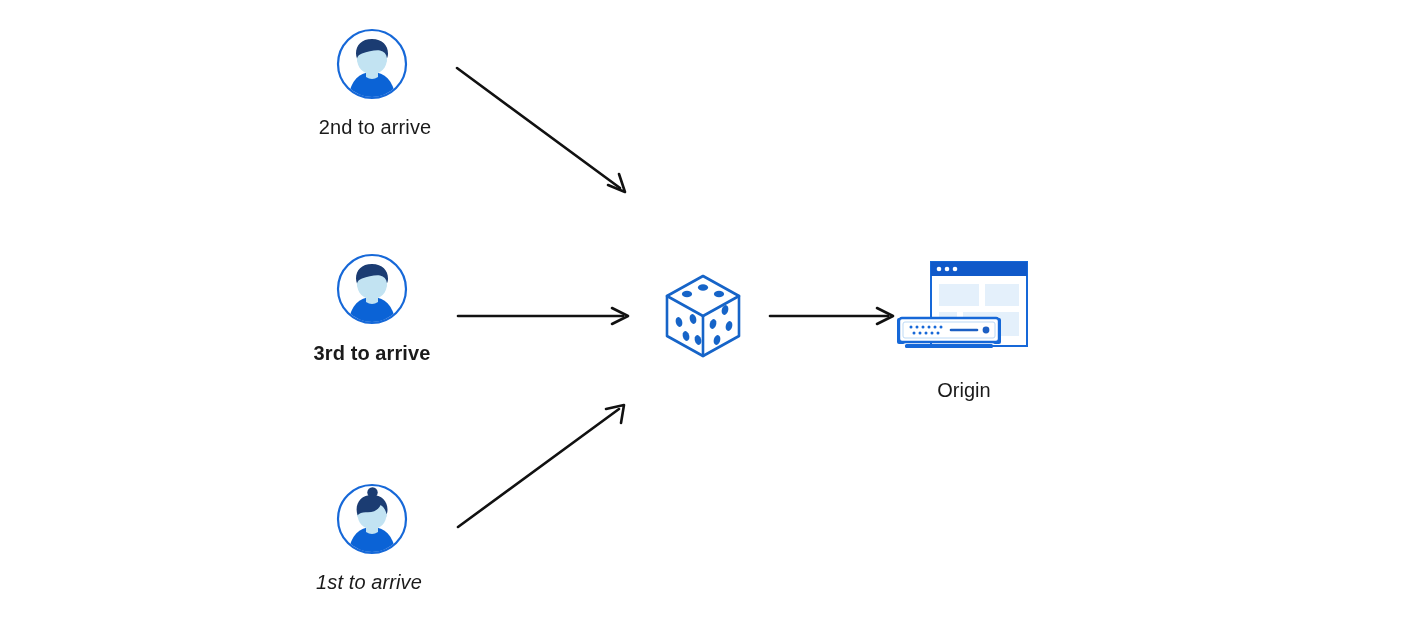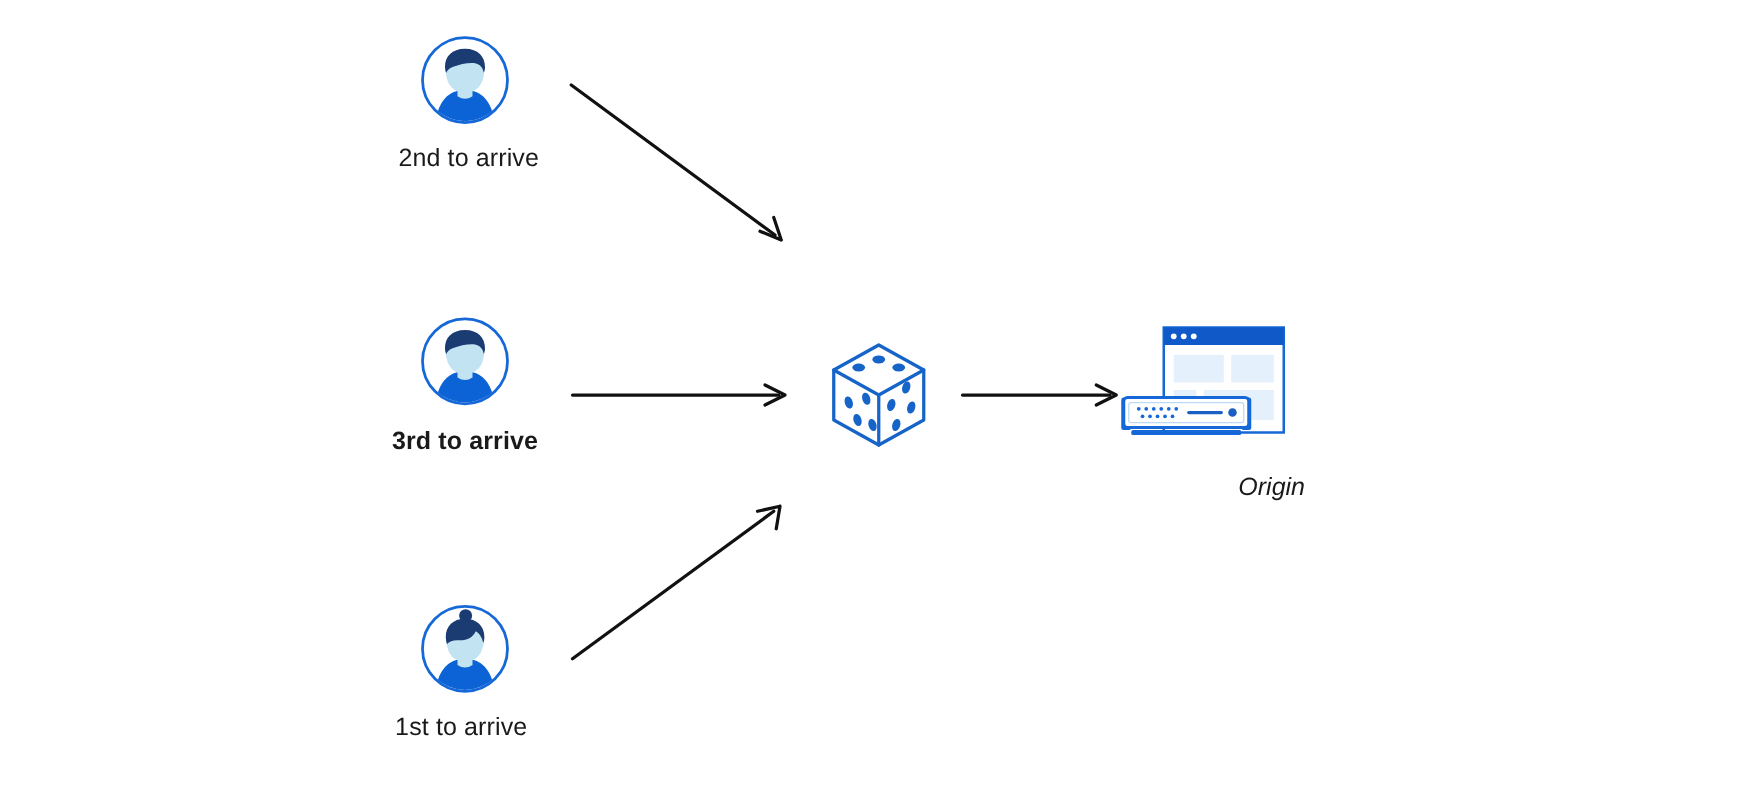--- a/index.html
+++ b/index.html
@@ -18,25 +18,24 @@
     position:absolute;
     text-align:center;
     font-size:20px;
     color:#1a1a1a;
     white-space:nowrap;
     letter-spacing:0.1px;
   }
 
   .icon-label{
     position:absolute;
-    text-align:right;
+    text-align:center;
     font-size:20px;
     color:#1a1a1a;
     white-space:nowrap;
-    font-style:italic;
   }
 
   svg{display:block;overflow:visible;}
 
   #arrow-layer{position:absolute;left:0;top:0;width:1405px;height:633px;pointer-events:none;}
 </style>
 </head>
 <body>
 
 <div id="canvas">
@@ -115,21 +114,21 @@
         <path d="M 30 37 h 12 v 12 q -6 4 -12 0 z" fill="#c2e3f2"></path>
         <path d="M 30 39 q 6 5 12 0 v 3 q -6 5 -12 0 z" fill="#a8d3e8"></path>
         <ellipse cx="24.5" cy="31" rx="3.6" ry="5" fill="#c2e3f2"></ellipse>
         <ellipse cx="47.5" cy="31" rx="3.6" ry="5" fill="#c2e3f2"></ellipse>
         <path d="M 36 14 C 45.5 14 50.5 21.5 50.5 30.5 C 50.5 40 45 46 36 46 C 27 46 21.5 40 21.5 30.5 C 21.5 21.5 26.5 14 36 14 Z" fill="#c2e3f2"></path>
         <circle cx="36.5" cy="9.5" r="5.2" fill="#1b3c72"></circle>
         <path d="M 36 12 C 45.5 12 51.5 18 51.5 26.5 C 51.5 28.6 51.2 30 50.6 31.2 C 49.4 26.5 47.4 23.6 44.6 22 C 42.4 27 37.5 29.6 30.5 29.2 C 26.6 29 23.4 30.2 21.6 32.2 C 21 30.4 20.6 28.5 20.6 26.5 C 20.6 18 26.5 12 36 12 Z" fill="#1b3c72"></path>
       </g>
     </svg>
   </div>
-  <div class="avatar-label" style="left:269px;top:571px;width:200px;">1st to arrive</div>
+  <div class="avatar-label" style="left:269px;top:571px;width:200px;font-style:italic;">1st to arrive</div>
 
   <div class="node" style="left:661px;top:272px;">
     <svg width="84" height="88" viewBox="0 0 84 88">
       <g fill="none" stroke="#1664c8" stroke-width="2.6" stroke-linejoin="round" stroke-linecap="round">
         <path d="M 42 4 L 78 24 L 78 64 L 42 84 L 6 64 L 6 24 Z"></path>
         <path d="M 6 24 L 42 44 L 78 24"></path>
         <path d="M 42 44 L 42 84"></path>
       </g>
 
       <g fill="#1664c8">

